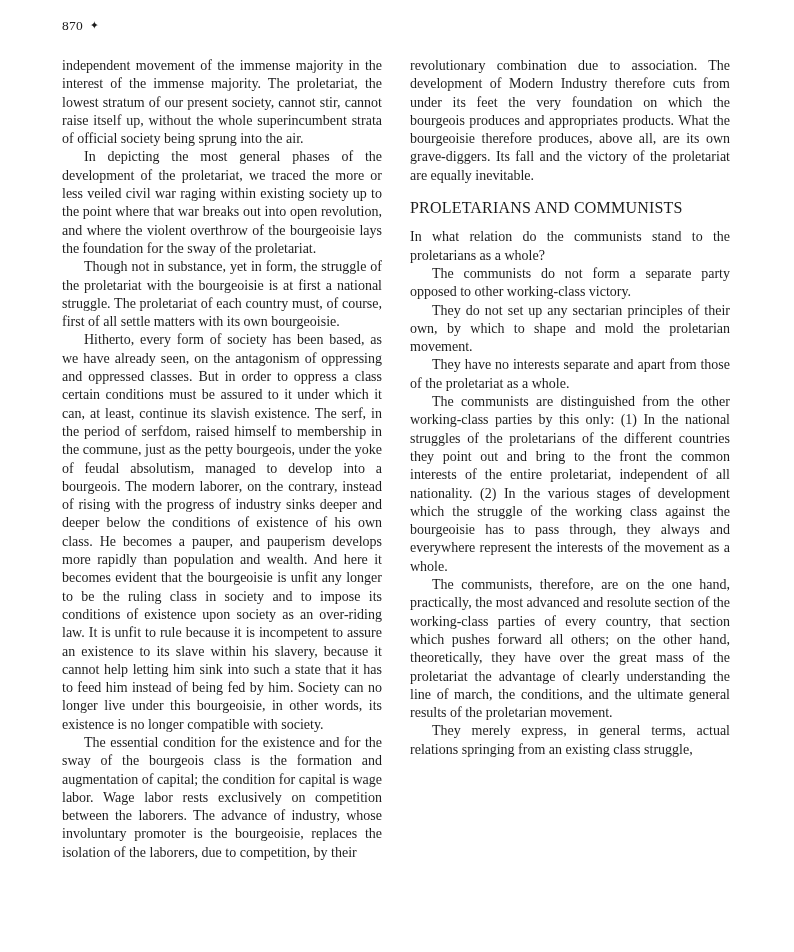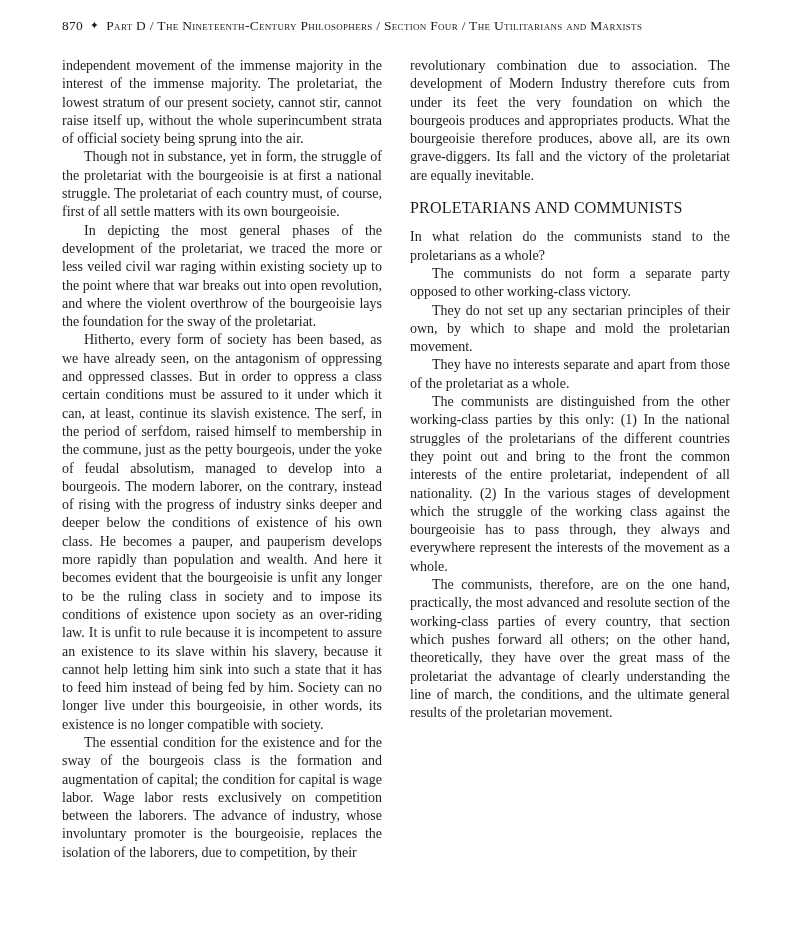--- a/index.html
+++ b/index.html
@@ -71,39 +71,39 @@
   }
 </style>
 </head>
 <body>
 
 <div class="page">
 
   <header class="running-header">
     <span class="page-number">870</span>
     <span class="ornament">✦</span>
-    <span class="running-head-text">Part D / The Nineteenth-Century Philosophers / Section Four / The Utilitarians and Marxists</span>
   </header>
 
   <main class="columns">
 
     <section class="col">
       <p class="noindent">independent movement of the immense majority in the interest of the immense majority. The proletariat, the lowest stratum of our present society, cannot stir, cannot raise itself up, without the whole superincumbent strata of official society being sprung into the air.</p>
+      <p>In depicting the most general phases of the development of the proletariat, we traced the more or less veiled civil war raging within existing society up to the point where that war breaks out into open revolution, and where the violent overthrow of the bourgeoisie lays the foundation for the sway of the proletariat.</p>
       <p>Though not in substance, yet in form, the struggle of the proletariat with the bourgeoisie is at first a national struggle. The proletariat of each country must, of course, first of all settle matters with its own bourgeoisie.</p>
-      <p>In depicting the most general phases of the development of the proletariat, we traced the more or less veiled civil war raging within existing society up to the point where that war breaks out into open revolution, and where the violent overthrow of the bourgeoisie lays the foundation for the sway of the proletariat.</p>
       <p>Hitherto, every form of society has been based, as we have already seen, on the antagonism of oppressing and oppressed classes. But in order to oppress a class certain conditions must be assured to it under which it can, at least, continue its slavish existence. The serf, in the period of serfdom, raised himself to membership in the commune, just as the petty bourgeois, under the yoke of feudal absolutism, managed to develop into a bourgeois. The modern laborer, on the contrary, instead of rising with the progress of industry sinks deeper and deeper below the conditions of existence of his own class. He becomes a pauper, and pauperism develops more rapidly than population and wealth. And here it becomes evident that the bourgeoisie is unfit any longer to be the ruling class in society and to impose its conditions of existence upon society as an over-riding law. It is unfit to rule because it is incompetent to assure an existence to its slave within his slavery, because it cannot help letting him sink into such a state that it has to feed him instead of being fed by him. Society can no longer live under this bourgeoisie, in other words, its existence is no longer compatible with society.</p>
       <p>The essential condition for the existence and for the sway of the bourgeois class is the formation and augmentation of capital; the condition for capital is wage labor. Wage labor rests exclusively on competition between the laborers. The advance of industry, whose involuntary promoter is the bourgeoisie, replaces the isolation of the laborers, due to competition, by their</p>
     </section>
 
     <section class="col">
       <p class="noindent">revolutionary combination due to association. The development of Modern Industry therefore cuts from under its feet the very foundation on which the bourgeois produces and appropriates products. What the bourgeoisie therefore produces, above all, are its own grave-diggers. Its fall and the victory of the proletariat are equally inevitable.</p>
       <h2 class="section-heading">PROLETARIANS AND COMMUNISTS</h2>
       <p class="noindent">In what relation do the communists stand to the proletarians as a whole?</p>
       <p>The communists do not form a separate party opposed to other working-class victory.</p>
       <p>They do not set up any sectarian principles of their own, by which to shape and mold the proletarian movement.</p>
       <p>They have no interests separate and apart from those of the proletariat as a whole.</p>
       <p>The communists are distinguished from the other working-class parties by this only: (1) In the national struggles of the proletarians of the different countries they point out and bring to the front the common interests of the entire proletariat, independent of all nationality. (2) In the various stages of development which the struggle of the working class against the bourgeoisie has to pass through, they always and everywhere represent the interests of the movement as a whole.</p>
       <p>The communists, therefore, are on the one hand, practically, the most advanced and resolute section of the working-class parties of every country, that section which pushes forward all others; on the other hand, theoretically, they have over the great mass of the proletariat the advantage of clearly understanding the line of march, the conditions, and the ultimate general results of the proletarian movement.</p>
+      <p>They merely express, in general terms, actual relations springing from an existing class struggle,</p>
     </section>
 
   </main>
 
 </div>
 
 </body></html>

